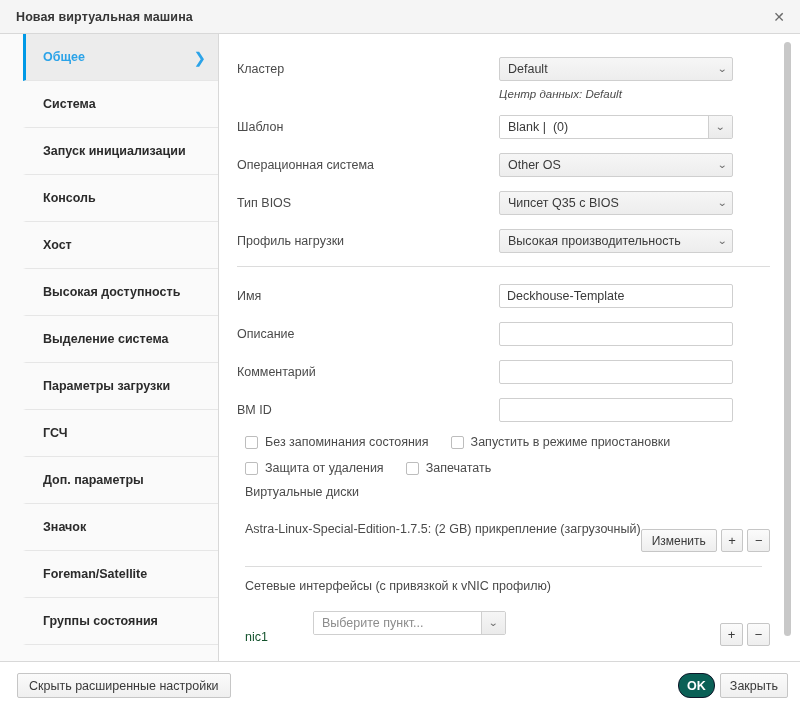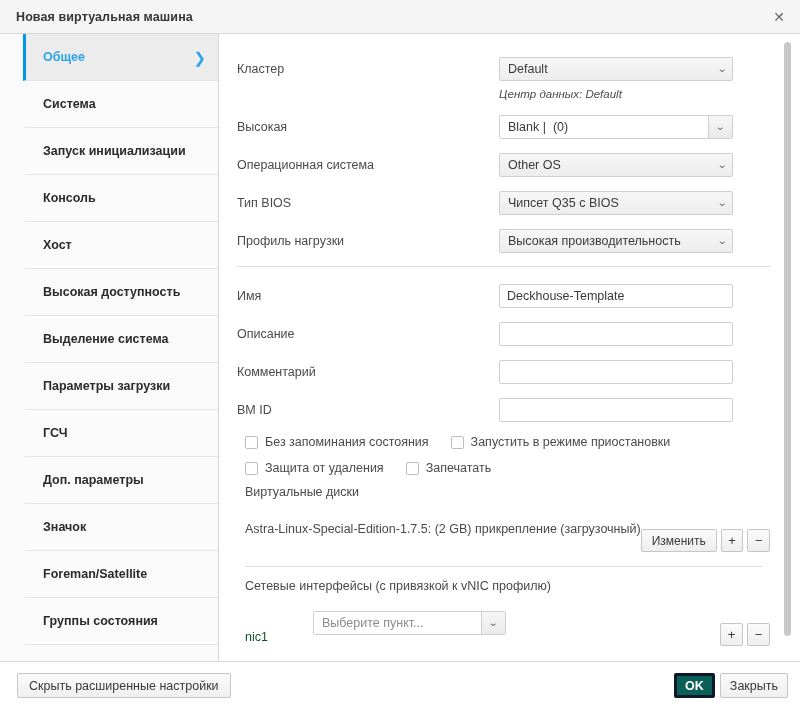--- a/index.html
+++ b/index.html
@@ -324,22 +324,22 @@
     background: linear-gradient(#fbfbfb, #efefef);
     font-size: 12.5px;
     color: #3a3a3a;
     padding: 0 11px;
     cursor: pointer;
     font-family: inherit;
   }
   .btn-ok {
     height: 25px;
     min-width: 29px;
-    border: 3px solid #0f172a;
-    border-radius: 2px;
+    border: 1px solid #0f172a;
+    border-radius: 12px;
     background: #0a6056;
     color: #ffffff;
     font-size: 12.5px;
     font-weight: bold;
     padding: 0 8px;
     cursor: pointer;
     font-family: inherit;
   }
   .btn-close {
     height: 25px;
@@ -433,21 +433,21 @@
             <div class="select">
               <span class="sel-text">Default</span>
               <span class="caret">⌄</span>
             </div>
           </div>
         </div>
 
         <div class="hint">Центр данных: Default</div>
 
         <div class="row">
-          <div class="row-label">Высокая</div>
+          <div class="row-label">Шаблон</div>
           <div class="row-field">
             <div class="combo">
               <input class="combo-input" type="text" readonly="" value="Blank |  (0)" style="">
               <span class="combo-btn">
                 <span class="caret">⌄</span>
               </span>
             </div>
           </div>
         </div>
 

